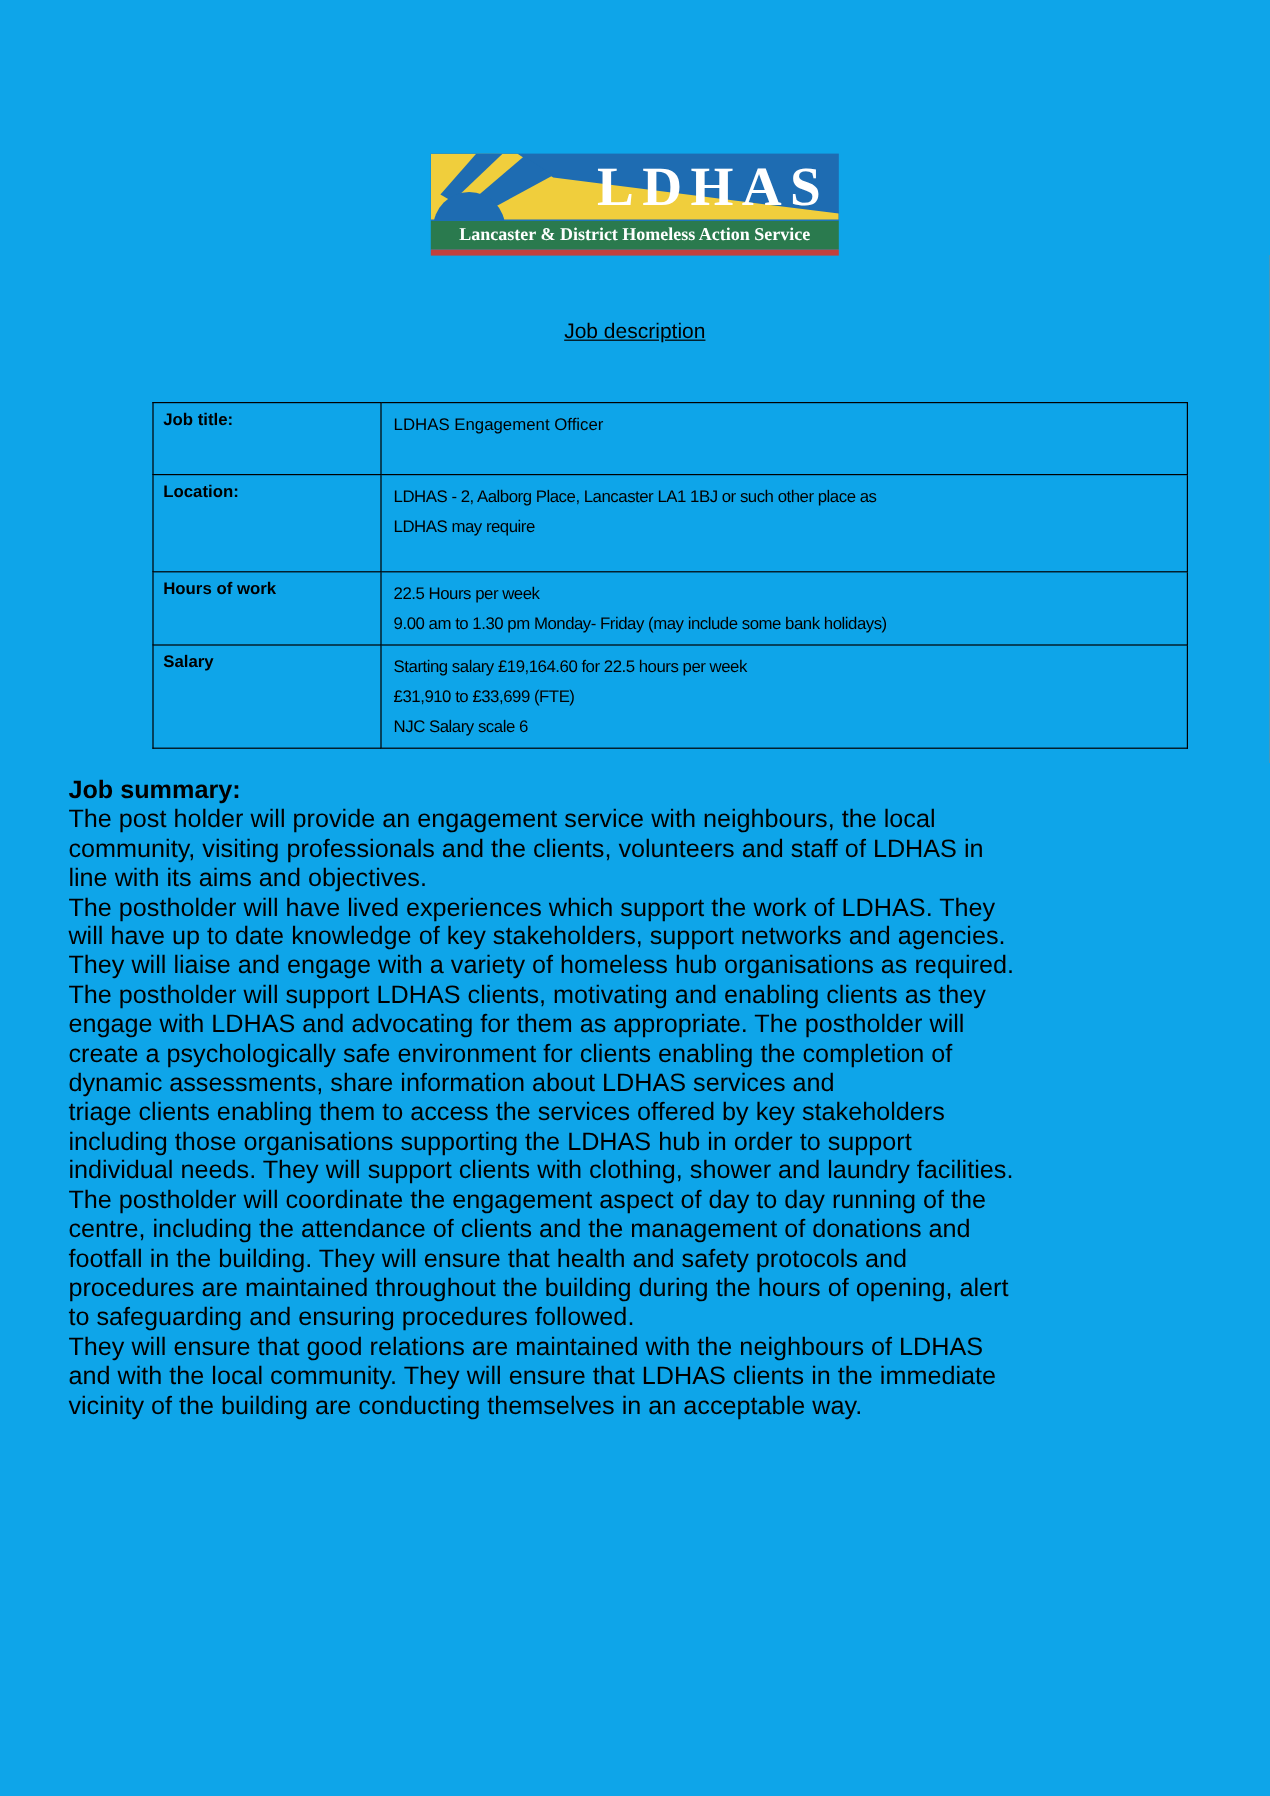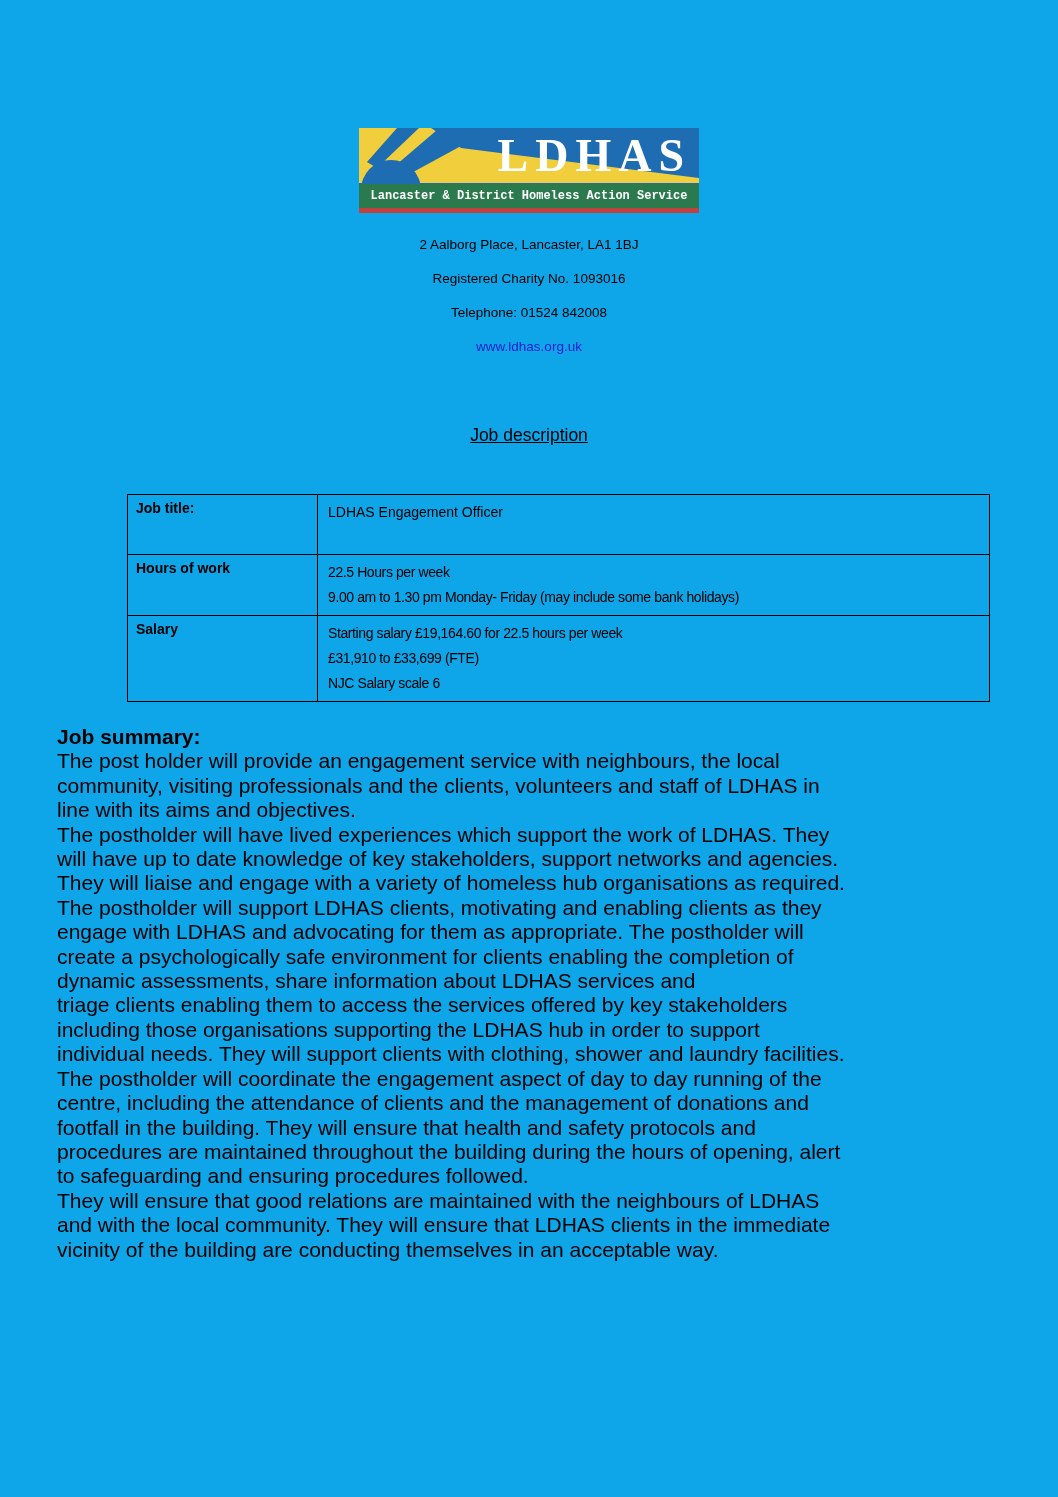--- a/index.html
+++ b/index.html
@@ -36,23 +36,23 @@
     font-size: 46px;
     line-height: 50px;
     letter-spacing: 7px;
     color: #ffffff;
   }
   .banner-tagline {
     width: 340px;
     height: 24px;
     background: #2a7a4e;
     color: #ffffff;
-    font-family: Liberation Mono, monospace;
+    font-family: Liberation Serif, serif;
     font-weight: bold;
-    font-size: 12px;
+    font-size: 15px;
     line-height: 24px;
     text-align: center;
     white-space: nowrap;
   }
   .banner-stripe {
     width: 340px;
     height: 5px;
     background: #c2403d;
   }
   
@@ -128,34 +128,33 @@
         <polygon points="78,2 102,18 34,55 16,55" fill="#1e6cb2"></polygon>
 
         <circle cx="32" cy="62" r="30" fill="#1e6cb2"></circle>
       </svg>
       <div class="banner-acronym">LDHAS</div>
     </div>
     <div class="banner-tagline">Lancaster &amp; District Homeless Action Service</div>
     <div class="banner-stripe"></div>
   </div>
 
-  <div class="contact">
-    <div>2 Aalborg Place, Lancaster, LA1 1BJ</div>
-    <div>Registered Charity No. 1093016</div>
-    <div>Telephone:  01524 842008</div>
-    <div><span class="website">www.ldhas.org.uk</span></div>
-  </div>
 
   <div class="doc-heading">Job description</div>
 
   <table class="details">
     <tbody>
       <tr class="row-job-title">
         <td class="lbl">Job title:</td>
         <td class="val">LDHAS Engagement Officer</td>
+      </tr>
+      <tr class="row-location">
+        <td class="lbl">Location:</td>
+        <td class="val condensed">LDHAS - 2, Aalborg Place, Lancaster LA1 1BJ or such other place as
+LDHAS may require</td>
       </tr>
       <tr class="row-hours">
         <td class="lbl">Hours of work</td>
         <td class="val condensed">22.5 Hours per week
 9.00 am to 1.30 pm Monday- Friday (may include some bank holidays)</td>
       </tr>
       <tr class="row-salary">
         <td class="lbl">Salary</td>
         <td class="val condensed">Starting salary £19,164.60 for 22.5 hours per week
 £31,910 to £33,699 (FTE)

